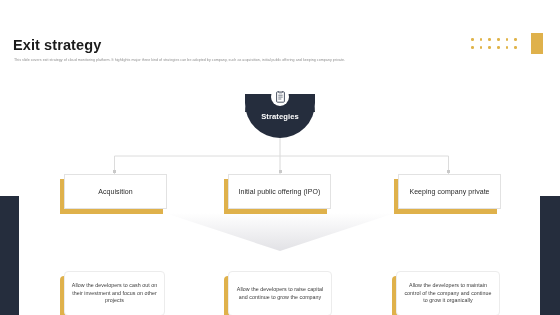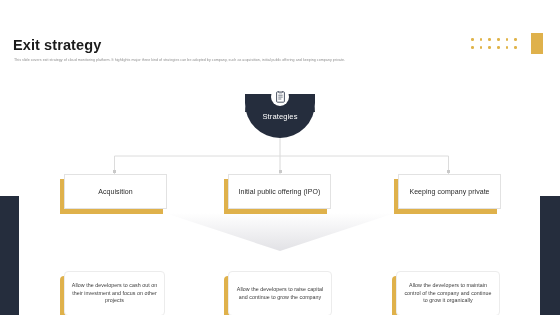--- a/index.html
+++ b/index.html
@@ -107,21 +107,21 @@
     background: #252d3d;
     border-radius: 35px 35px 0 0;
   }
   .hub-label {
     position: absolute;
     left: 245px; top: 84px;
     width: 70px;
     text-align: center;
     color: #ffffff;
     font-size: 7.6px;
-    font-weight: normal;
+    font-weight: bold;
     letter-spacing: .1px;
   }
   .hub-icon {
     position: absolute;
     left: 271px; top: 60px;
     width: 18px; height: 18px;
     background: #ffffff;
     border-radius: 50%;
     display: flex;
     align-items: center;

